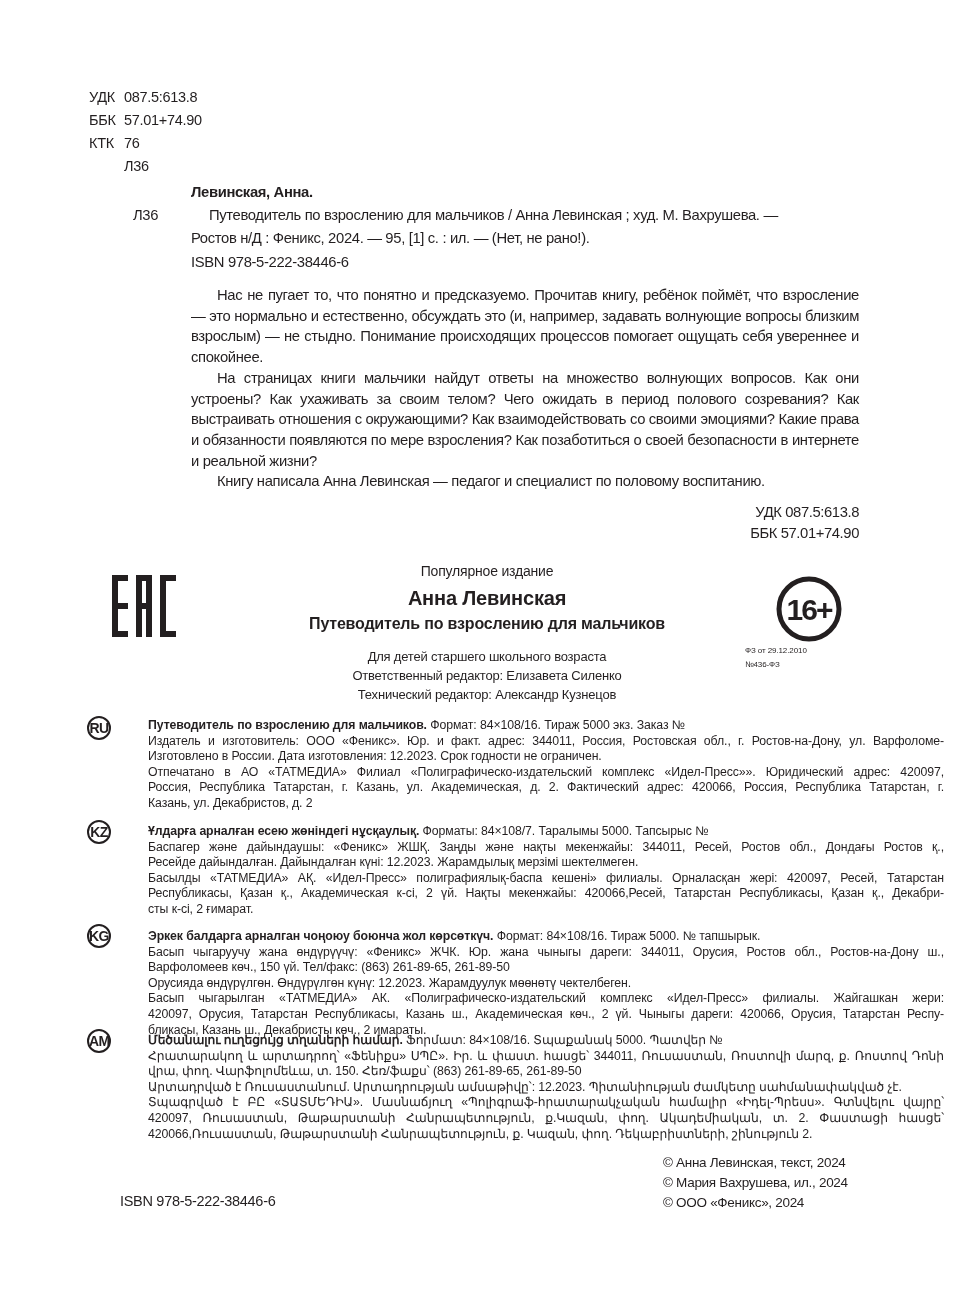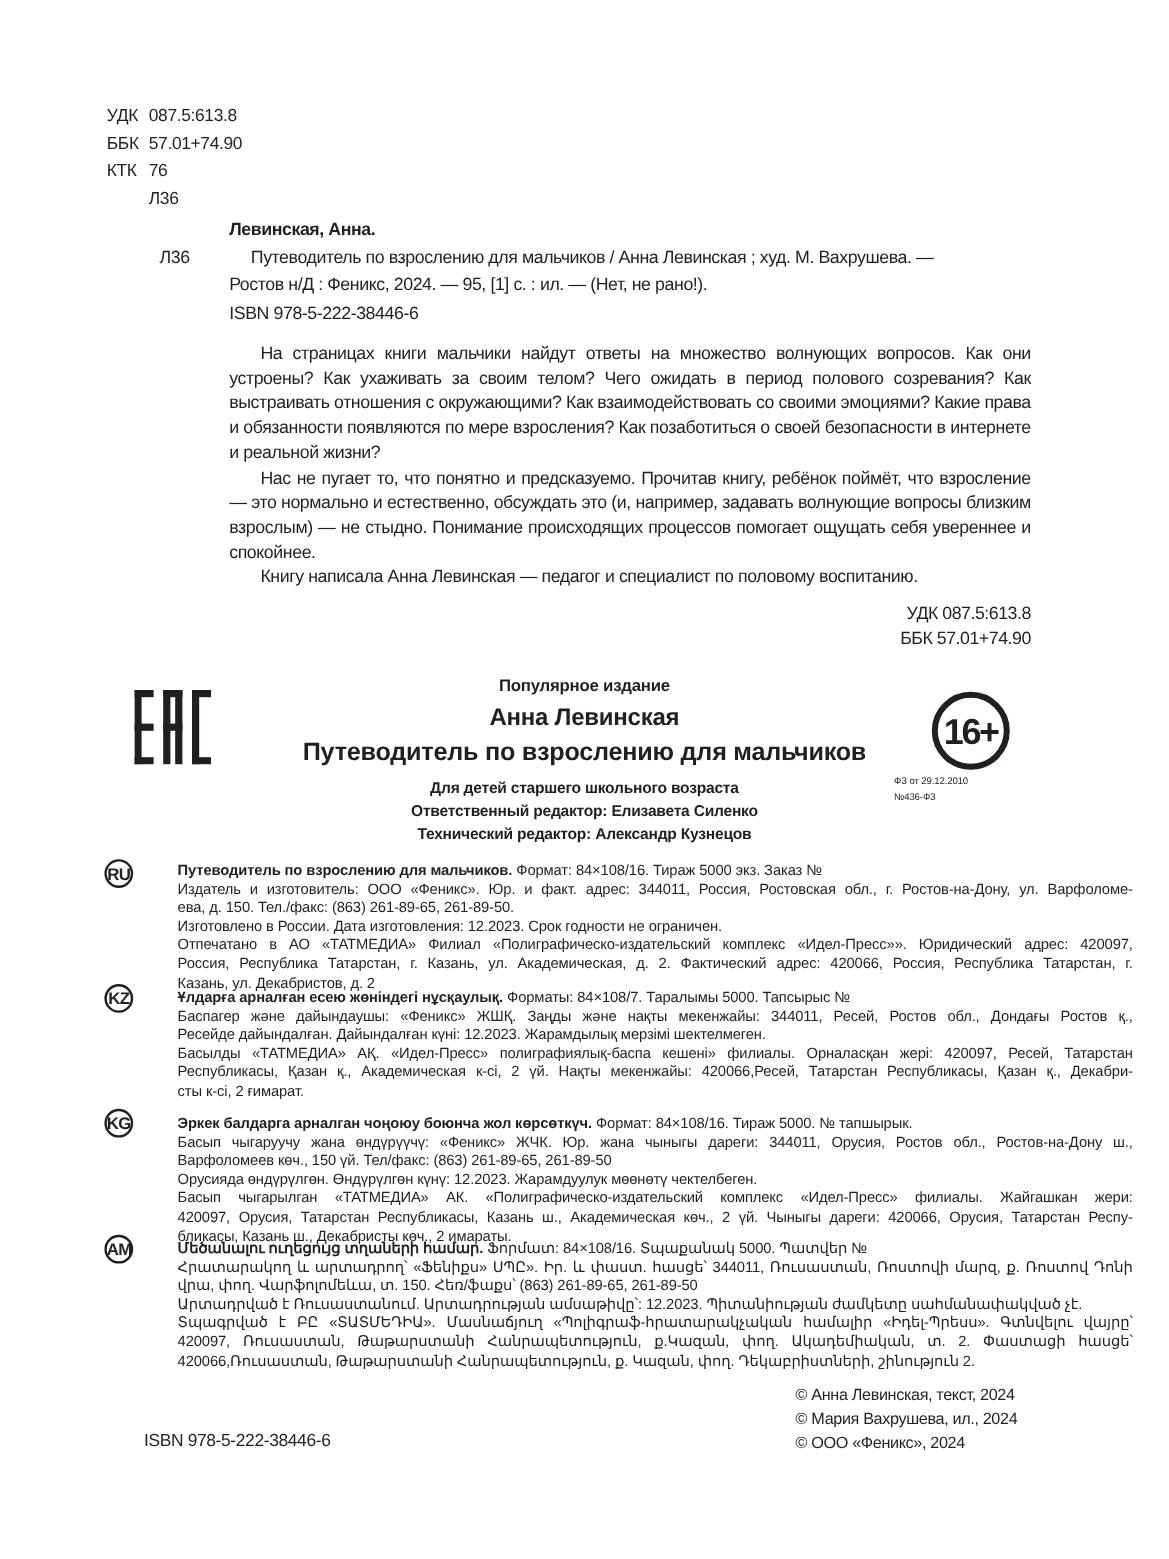--- a/index.html
+++ b/index.html
@@ -14,24 +14,24 @@
 
   .biblio { font-size: 14.8px; letter-spacing: -0.35px; line-height: 23px; }
   .bold { font-weight: bold; }
 
   .abstract { left: 191px; width: 668px; font-size: 14.8px; letter-spacing: -0.35px; line-height: 20.7px; text-align: justify; }
   .abstract p { margin: 0; text-indent: 26px; }
 
   .right-codes { right: 115px; text-align: right; font-size: 14.8px; letter-spacing: -0.4px; line-height: 21px; }
 
   
-  .center-block { left: 200px; width: 574px; text-align: center; font-weight: bold; }
+  .center-block { left: 200px; width: 574px; text-align: center; }
   .popular { top: 563px; font-size: 14px; letter-spacing: -0.2px; }
   .author-big { top: 587px; font-size: 20px; font-weight: bold; letter-spacing: -0.2px; }
-  .title-big { top: 615px; font-size: 21px; font-weight: bold; letter-spacing: -0.2px; }
+  .title-big { top: 615px; font-size: 16px; font-weight: bold; letter-spacing: -0.2px; }
   .credits { top: 647px; font-size: 13px; line-height: 19px; letter-spacing: -0.2px; }
 
   .eac { left: 112px; top: 575px; width: 64px; height: 62px; }
   .age { left: 775px; top: 575px; width: 68px; height: 68px; }
   .age-note { left: 745px; top: 644px; width: 128px; text-align: left; font-size: 8px; line-height: 14px; letter-spacing: -0.1px; }
 
   
   .imprint { left: 120px; width: 796px; font-size: 12.3px; line-height: 15.6px; text-align: justify; letter-spacing: -0.1px; margin-left: 28px; }
   .imprint .line { display: block; }
   .imprint .just { text-align: justify; text-align-last: justify; }
@@ -54,22 +54,22 @@
 </div>
 <div class="abs cls cond" style="top:157px; left:124px;">Л36</div>
 
 <div class="abs biblio cond bold" style="left:191px; top:181px;">Левинская, Анна.</div>
 <div class="abs biblio cond" style="left:133px; top:204px;">Л36</div>
 <div class="abs biblio cond" style="left:209px; top:204px; width:640px;">Путеводитель по взрослению для мальчиков / Анна Левинская ; худ. М. Вахрушева. —</div>
 <div class="abs biblio cond" style="left:191px; top:227px;">Ростов н/Д : Феникс, 2024. — 95, [1] с. : ил. — (Нет, не рано!).</div>
 <div class="abs biblio cond" style="left:191px; top:251px;">ISBN 978-5-222-38446-6</div>
 
 <div class="abs abstract cond" style="top:285px;">
+  <p>Нас не пугает то, что понятно и предсказуемо. Прочитав книгу, ребёнок поймёт, что взросление — это нормально и естественно, обсуждать это (и, например, задавать волнующие вопросы близким взрослым) — не стыдно. Понимание происходящих процессов помогает ощущать себя увереннее и спокойнее.</p>
   <p>На страницах книги мальчики найдут ответы на множество волнующих вопросов. Как они устроены? Как ухаживать за своим телом? Чего ожидать в период полового созревания? Как выстраивать отношения с окружающими? Как взаимодействовать со своими эмоциями? Какие права и обязанности появляются по мере взросления? Как позаботиться о своей безопасности в интернете и реальной жизни?</p>
-  <p>Нас не пугает то, что понятно и предсказуемо. Прочитав книгу, ребёнок поймёт, что взросление — это нормально и естественно, обсуждать это (и, например, задавать волнующие вопросы близким взрослым) — не стыдно. Понимание происходящих процессов помогает ощущать себя увереннее и спокойнее.</p>
   <p>Книгу написала Анна Левинская — педагог и специалист по половому воспитанию.</p>
 </div>
 
 <div class="abs right-codes cond" style="top:502px;">
   <div>УДК 087.5:613.8</div>
   <div>ББК 57.01+74.90</div>
 </div>
 
 <svg class="abs eac" viewBox="0 0 64 62">
   <g fill="#231f20">
@@ -105,21 +105,20 @@
 </svg>
 <div class="abs age-note cond">
   <div>ФЗ от 29.12.2010</div>
   <div>№436-ФЗ</div>
 </div>
 
 <div class="badge" style="top:716px;">RU</div>
 <div class="abs imprint sans" style="top:718px;">
   <span class="line"><b>Путеводитель по взрослению для мальчиков.</b><span> Формат: 84×108/16. Тираж 5000 экз. Заказ №</span></span>
   <span class="line just">Издатель и изготовитель: ООО «Феникс». Юр. и факт. адрес: 344011, Россия, Ростовская обл., г. Ростов-на-Дону, ул. Варфоломе-</span>
-  <span class="line">ева, д. 150. Тел./факс: (863) 261-89-65, 261-89-50.</span>
   <span class="line">Изготовлено в России. Дата изготовления: 12.2023. Срок годности не ограничен.</span>
   <span class="line just">Отпечатано в АО «ТАТМЕДИА» Филиал «Полиграфическо-издательский комплекс «Идел-Пресс»». Юридический адрес: 420097,</span>
   <span class="line just">Россия, Республика Татарстан, г. Казань, ул. Академическая, д. 2. Фактический адрес: 420066, Россия, Республика Татарстан, г.</span>
   <span class="line">Казань, ул. Декабристов, д. 2</span>
 </div>
 
 <div class="badge" style="top:820px;">KZ</div>
 <div class="abs imprint sans" style="top:824px;">
   <span class="line"><b>Ұлдарға арналған есею жөніндегі нұсқаулық.</b><span> Форматы: 84×108/7. Таралымы 5000. Тапсырыс №</span></span>
   <span class="line just">Баспагер және дайындаушы: «Феникс» ЖШҚ. Заңды және нақты мекенжайы: 344011, Ресей, Ростов обл., Дондағы Ростов қ.,</span>

